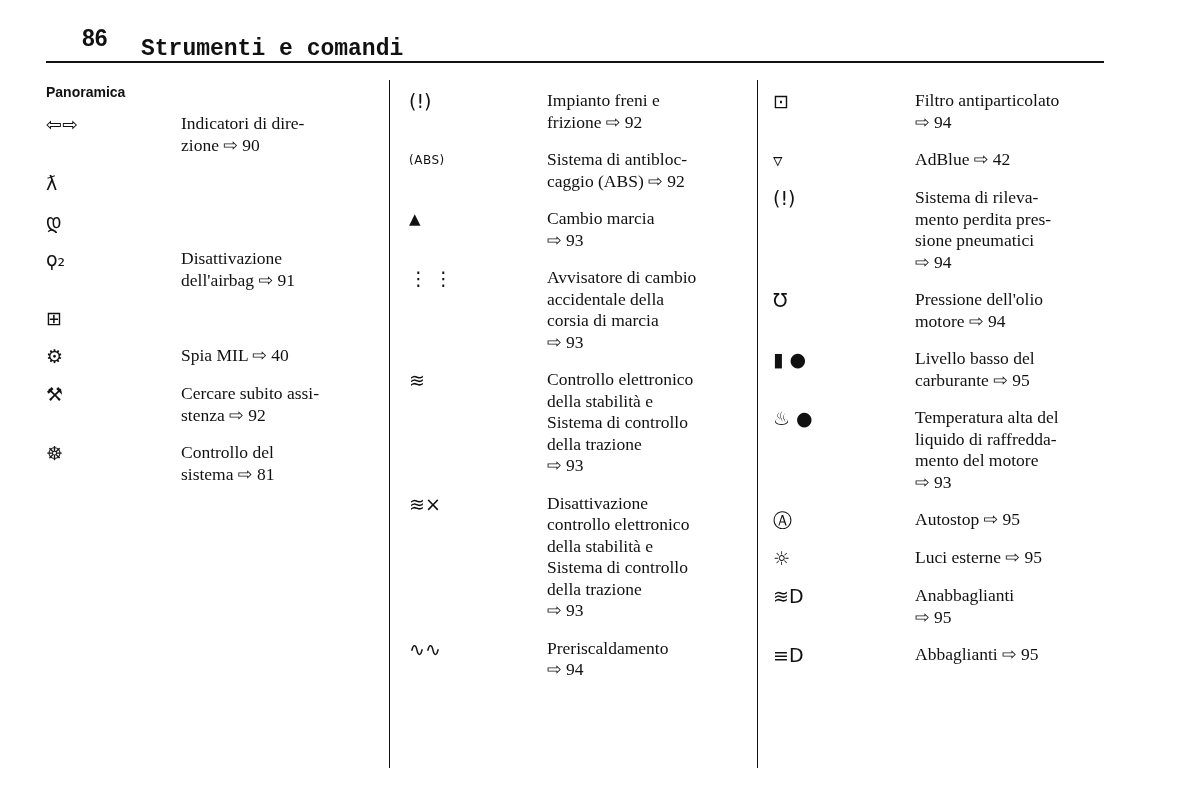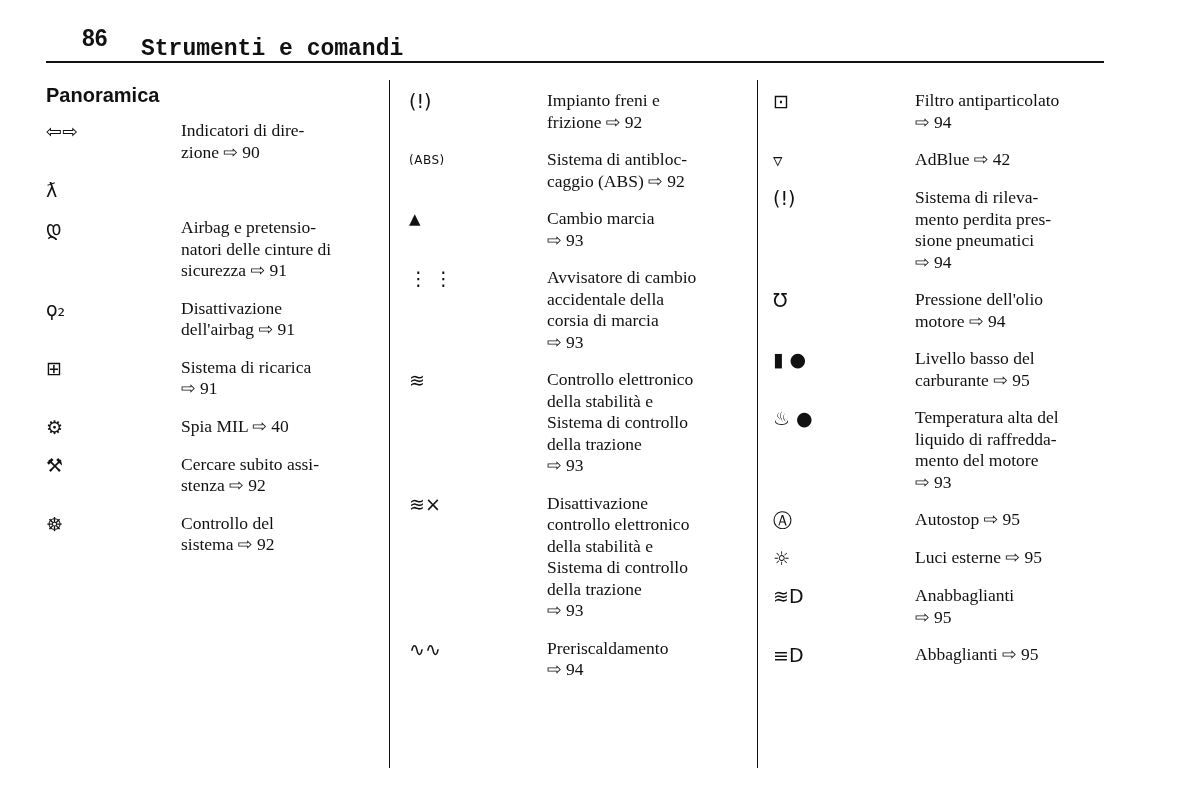--- a/index.html
+++ b/index.html
@@ -10,21 +10,21 @@
   }
   .pagenum  { position:absolute; left:46px;  top:25px; font-size:23px; font-weight:700;margin-left:36px; }
   .pagetitle{ position:absolute; left:141px; top:36px; font-size:23px; font-weight:700;font-family:Liberation Mono, monospace; }
   .headrule { position:absolute; left:46px;  top:61px; width:1058px; height:2px; background:#111; }
   .vr { position:absolute; top:80px; height:688px; width:1px; background:#111; }
   .vr1 { left:389px; } .vr2 { left:757px; }
   .col { position:absolute; }
   .col1 { left:46px;  top:84px; width:332px; }
   .col2 { left:409px; top:90px; width:336px; }
   .col3 { left:773px; top:90px; width:332px; }
-  .section-heading { font-size:20px; font-weight:700; margin-bottom:13px; }
+  .section-heading { font-size:14px; font-weight:700; margin-bottom:13px; }
   .row { display:flex; align-items:flex-start; margin-bottom:16px; }
   .sym {
     flex:0 0 135px; font-family:"DejaVu Sans", sans-serif;
     font-size:19px; line-height:22px; color:#111;
   }
   .col2 .sym { flex-basis:138px; }
   .col3 .sym { flex-basis:142px; }
   .txt { font-size:17.5px; line-height:21.5px; white-space:pre-line;font-family:Liberation Serif, serif; }
   .sym-label {
     font-family:"Liberation Sans", sans-serif; font-size:17.5px; font-weight:700;
@@ -51,47 +51,42 @@
     <div class="row">
       <span class="sym">⇦⇨</span>
       <span class="txt">Indicatori di dire-
 zione ⇨ 90</span>
     </div>
     <div class="row">
       <span class="sym">ƛ</span>
     </div>
     <div class="row">
       <span class="sym">დ</span>
-      <span class="txt">Airbag e pretensio-
-natori delle cinture di
-sicurezza ⇨ 91</span>
     </div>
     <div class="row">
       <span class="sym">ϙ₂</span>
       <span class="txt">Disattivazione
 dell'airbag ⇨ 91</span>
     </div>
     <div class="row">
       <span class="sym">⊞</span>
-      <span class="txt">Sistema di ricarica
-⇨ 91</span>
     </div>
     <div class="row">
       <span class="sym">⚙</span>
       <span class="txt">Spia MIL ⇨ 40</span>
     </div>
     <div class="row">
       <span class="sym">⚒</span>
       <span class="txt">Cercare subito assi-
 stenza ⇨ 92</span>
     </div>
     <div class="row">
       <span class="sym">☸</span>
       <span class="txt">Controllo del
-sistema ⇨ 92</span>
+sistema ⇨ 81</span>
     </div>
   </div>
 
   <div class="col col2">
     <div class="row">
       <span class="sym">(!)</span>
       <span class="txt">Impianto freni e
 frizione ⇨ 92</span>
     </div>
     <div class="row">

